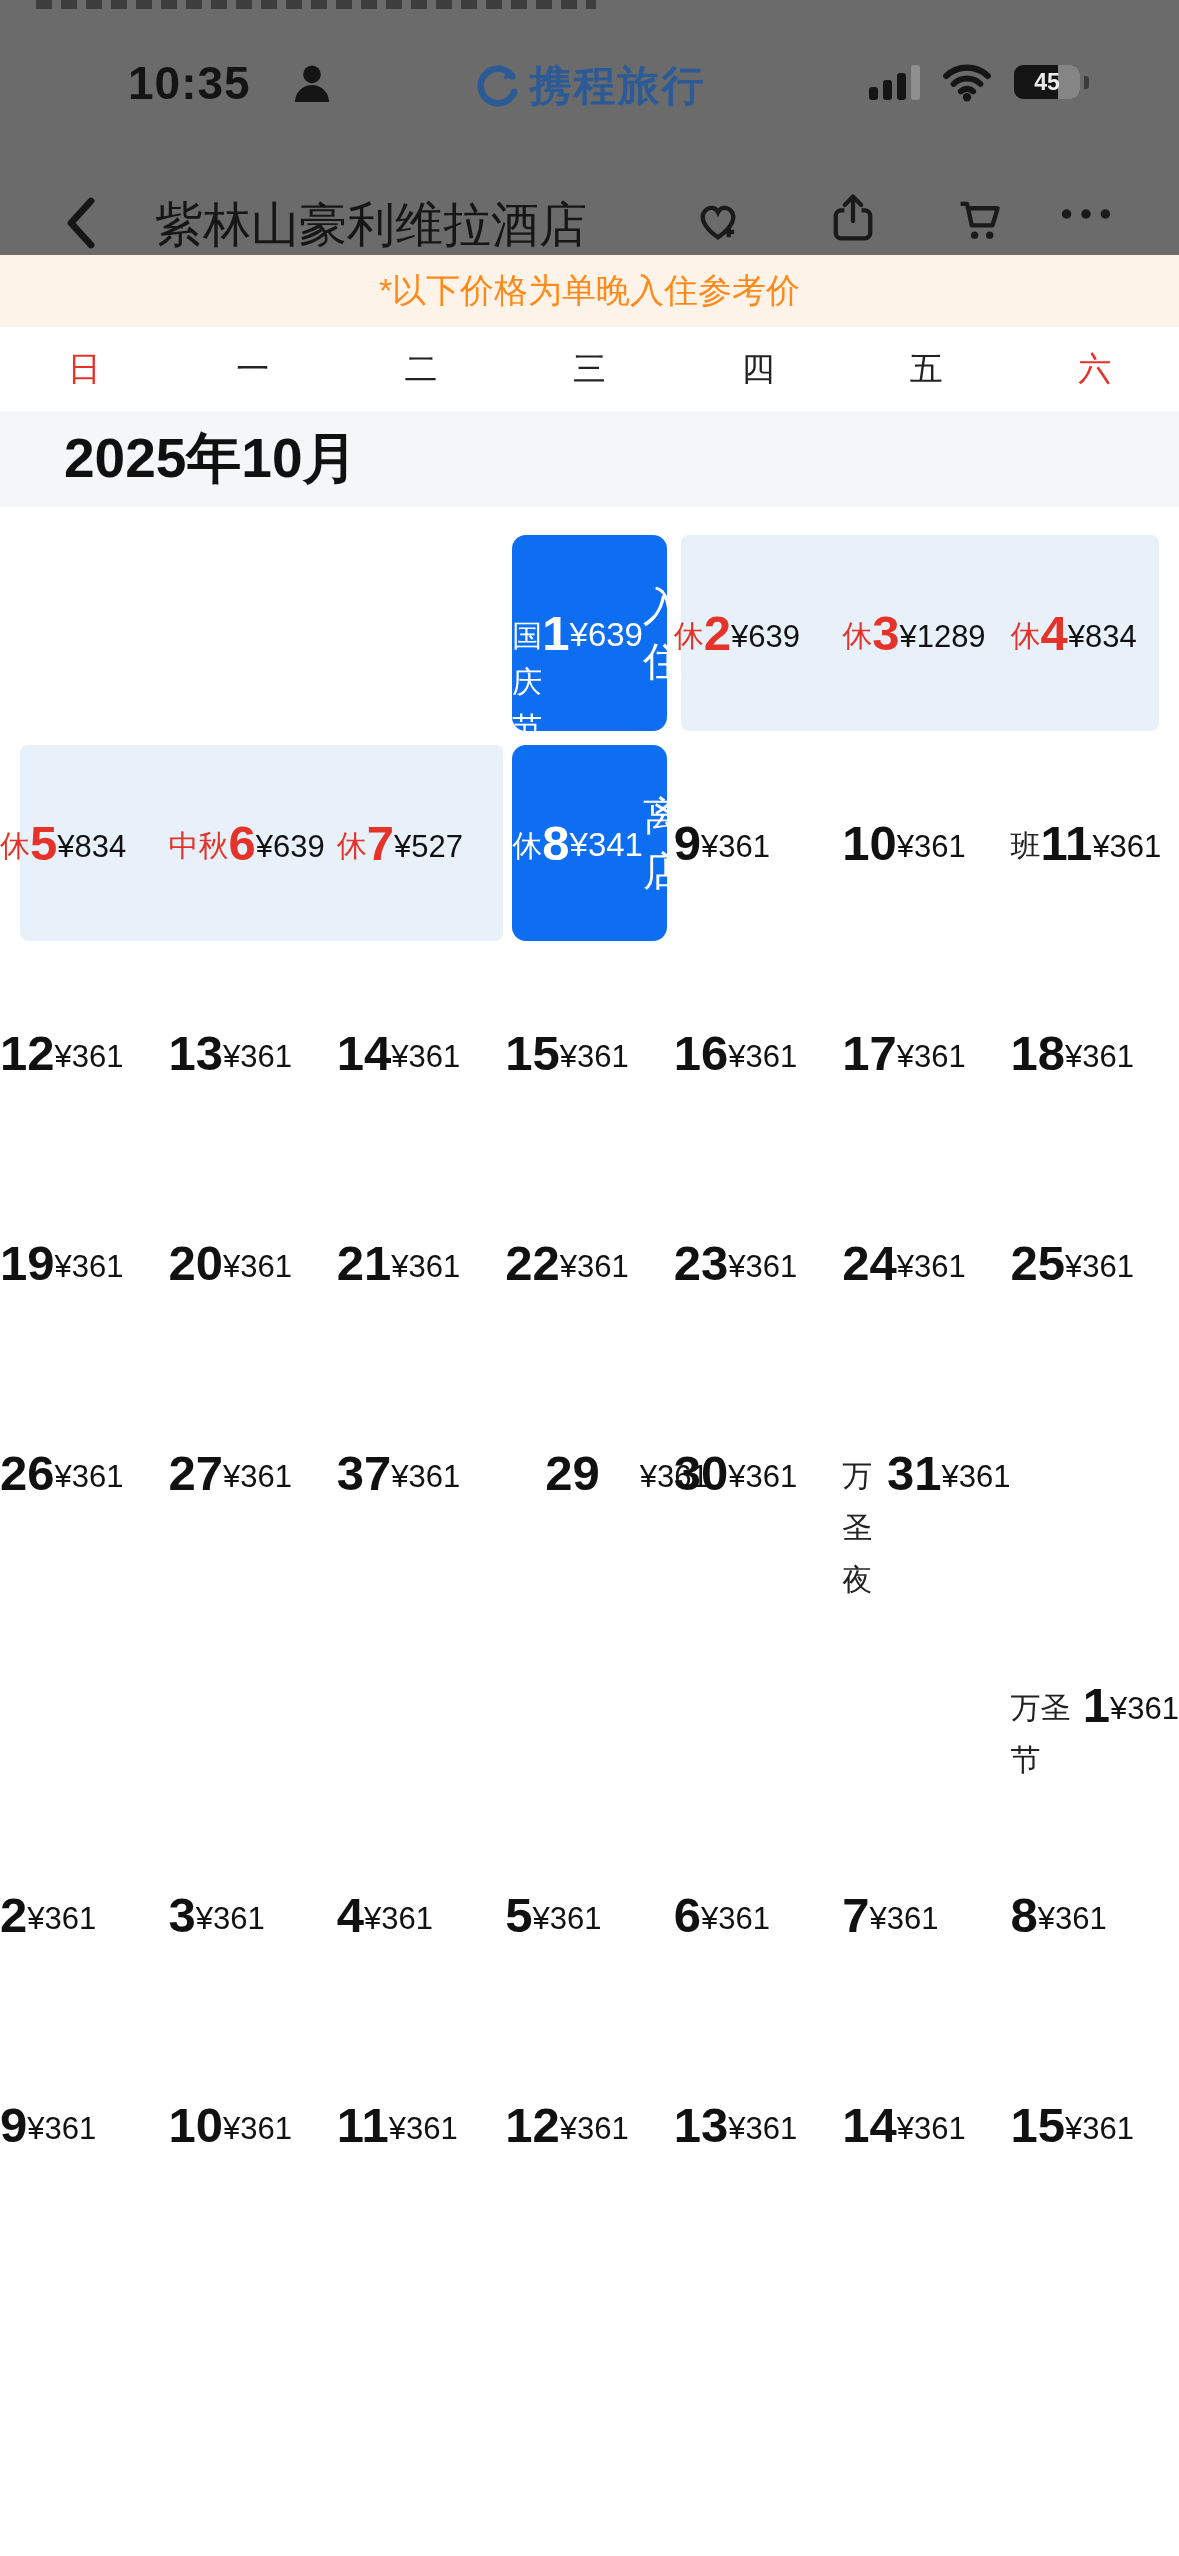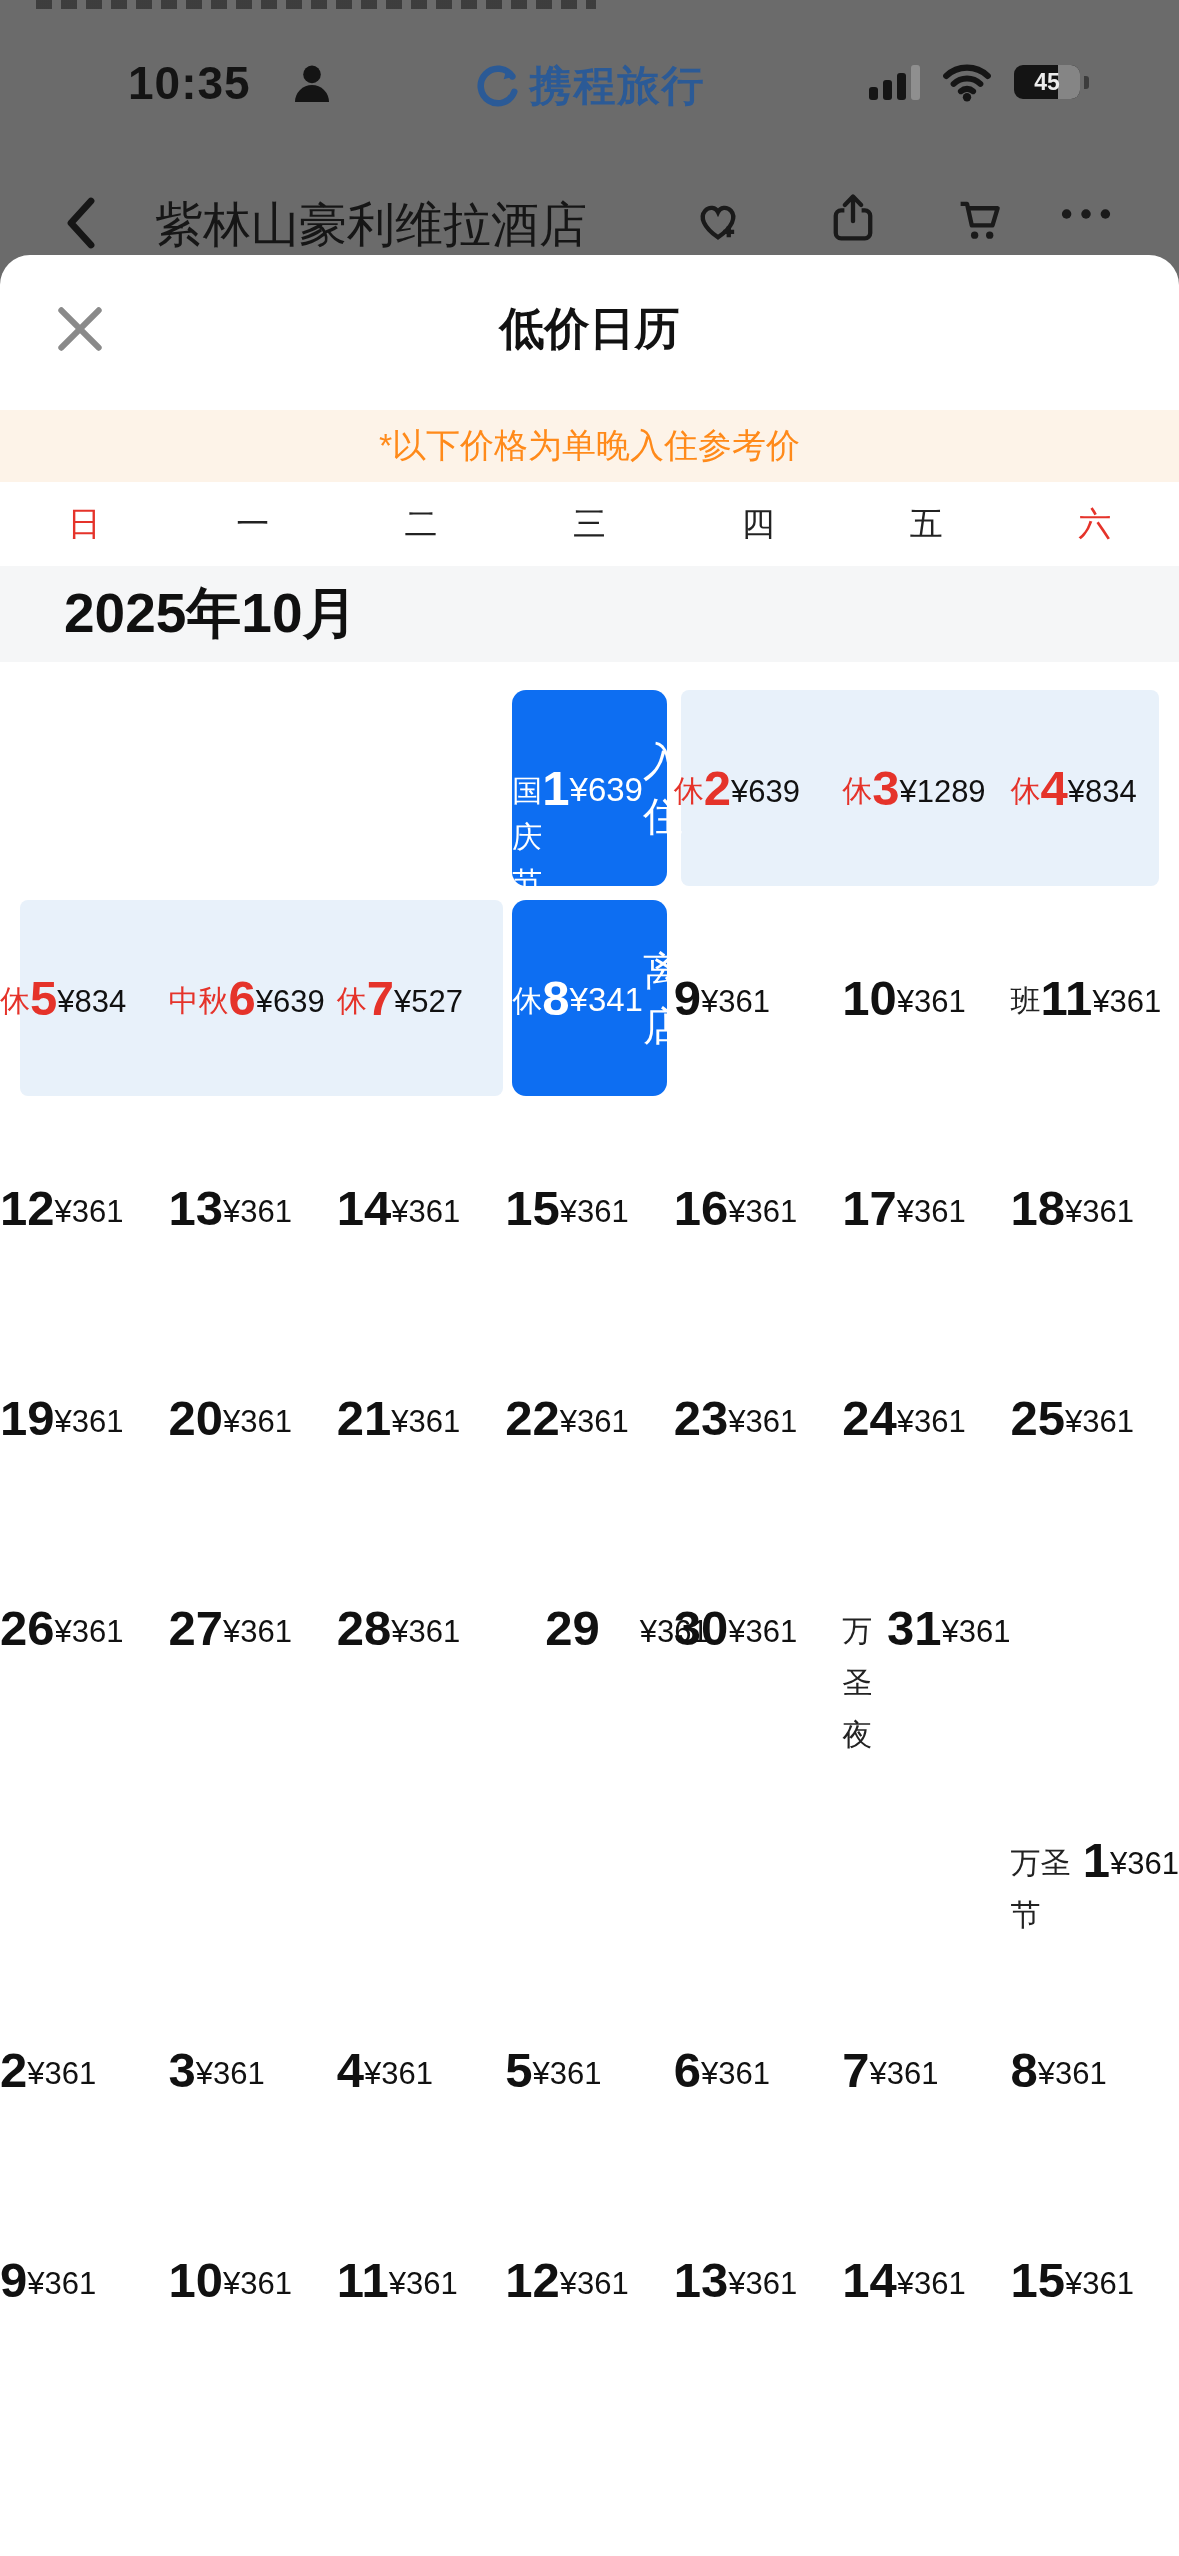--- a/index.html
+++ b/index.html
@@ -140,28 +140,20 @@
           <circle cx="4" cy="5" r="2.2" fill="#1A1A1A"></circle>
             <circle cx="13" cy="5" r="2.2" fill="#1A1A1A"></circle>
             <circle cx="22" cy="5" r="2.2" fill="#1A1A1A"></circle>
         </svg>
 
       </div>
     </div>
   </div>
 
   <div class="sheet">
-    <div class="modal-head">
-      <div class="close-btn">
-        <svg viewBox="0 0 24 24" width="56" height="56">
-            <path d="M4 4 L20 20 M20 4 L4 20" stroke="#8A8A8A" stroke-width="2.6" stroke-linecap="round"></path>
-          </svg>
-      </div>
-      <div class="modal-title">低价日历</div>
-    </div>
 
     <div class="notice">
       <span>*以下价格为单晚入住参考价</span>
     </div>
 
     <div class="weekrow" id="weekrow">
         <span class="red">日</span>
         <span>一</span>
         <span>二</span>
         <span>三</span>
@@ -316,21 +308,21 @@
               <div class="num">26</div>
               <div class="price">¥361</div>
             </div>
             <div class="cell" style="left: 168.429px; width: 168.429px;">
               <div class="lab"></div>
               <div class="num">27</div>
               <div class="price">¥361</div>
             </div>
             <div class="cell" style="left: 336.857px; width: 168.429px;">
               <div class="lab"></div>
-              <div class="num">28</div>
+              <div class="num">37</div>
               <div class="price">¥361</div>
             </div>
             <div class="cell" style="left: 505.286px; width: 168.429px; gap: 40px;">
               <div class="lab"></div>
               <div class="num">29</div>
               <div class="price">¥361</div>
             </div>
             <div class="cell" style="left: 673.714px; width: 168.429px;">
               <div class="lab"></div>
               <div class="num">30</div>

